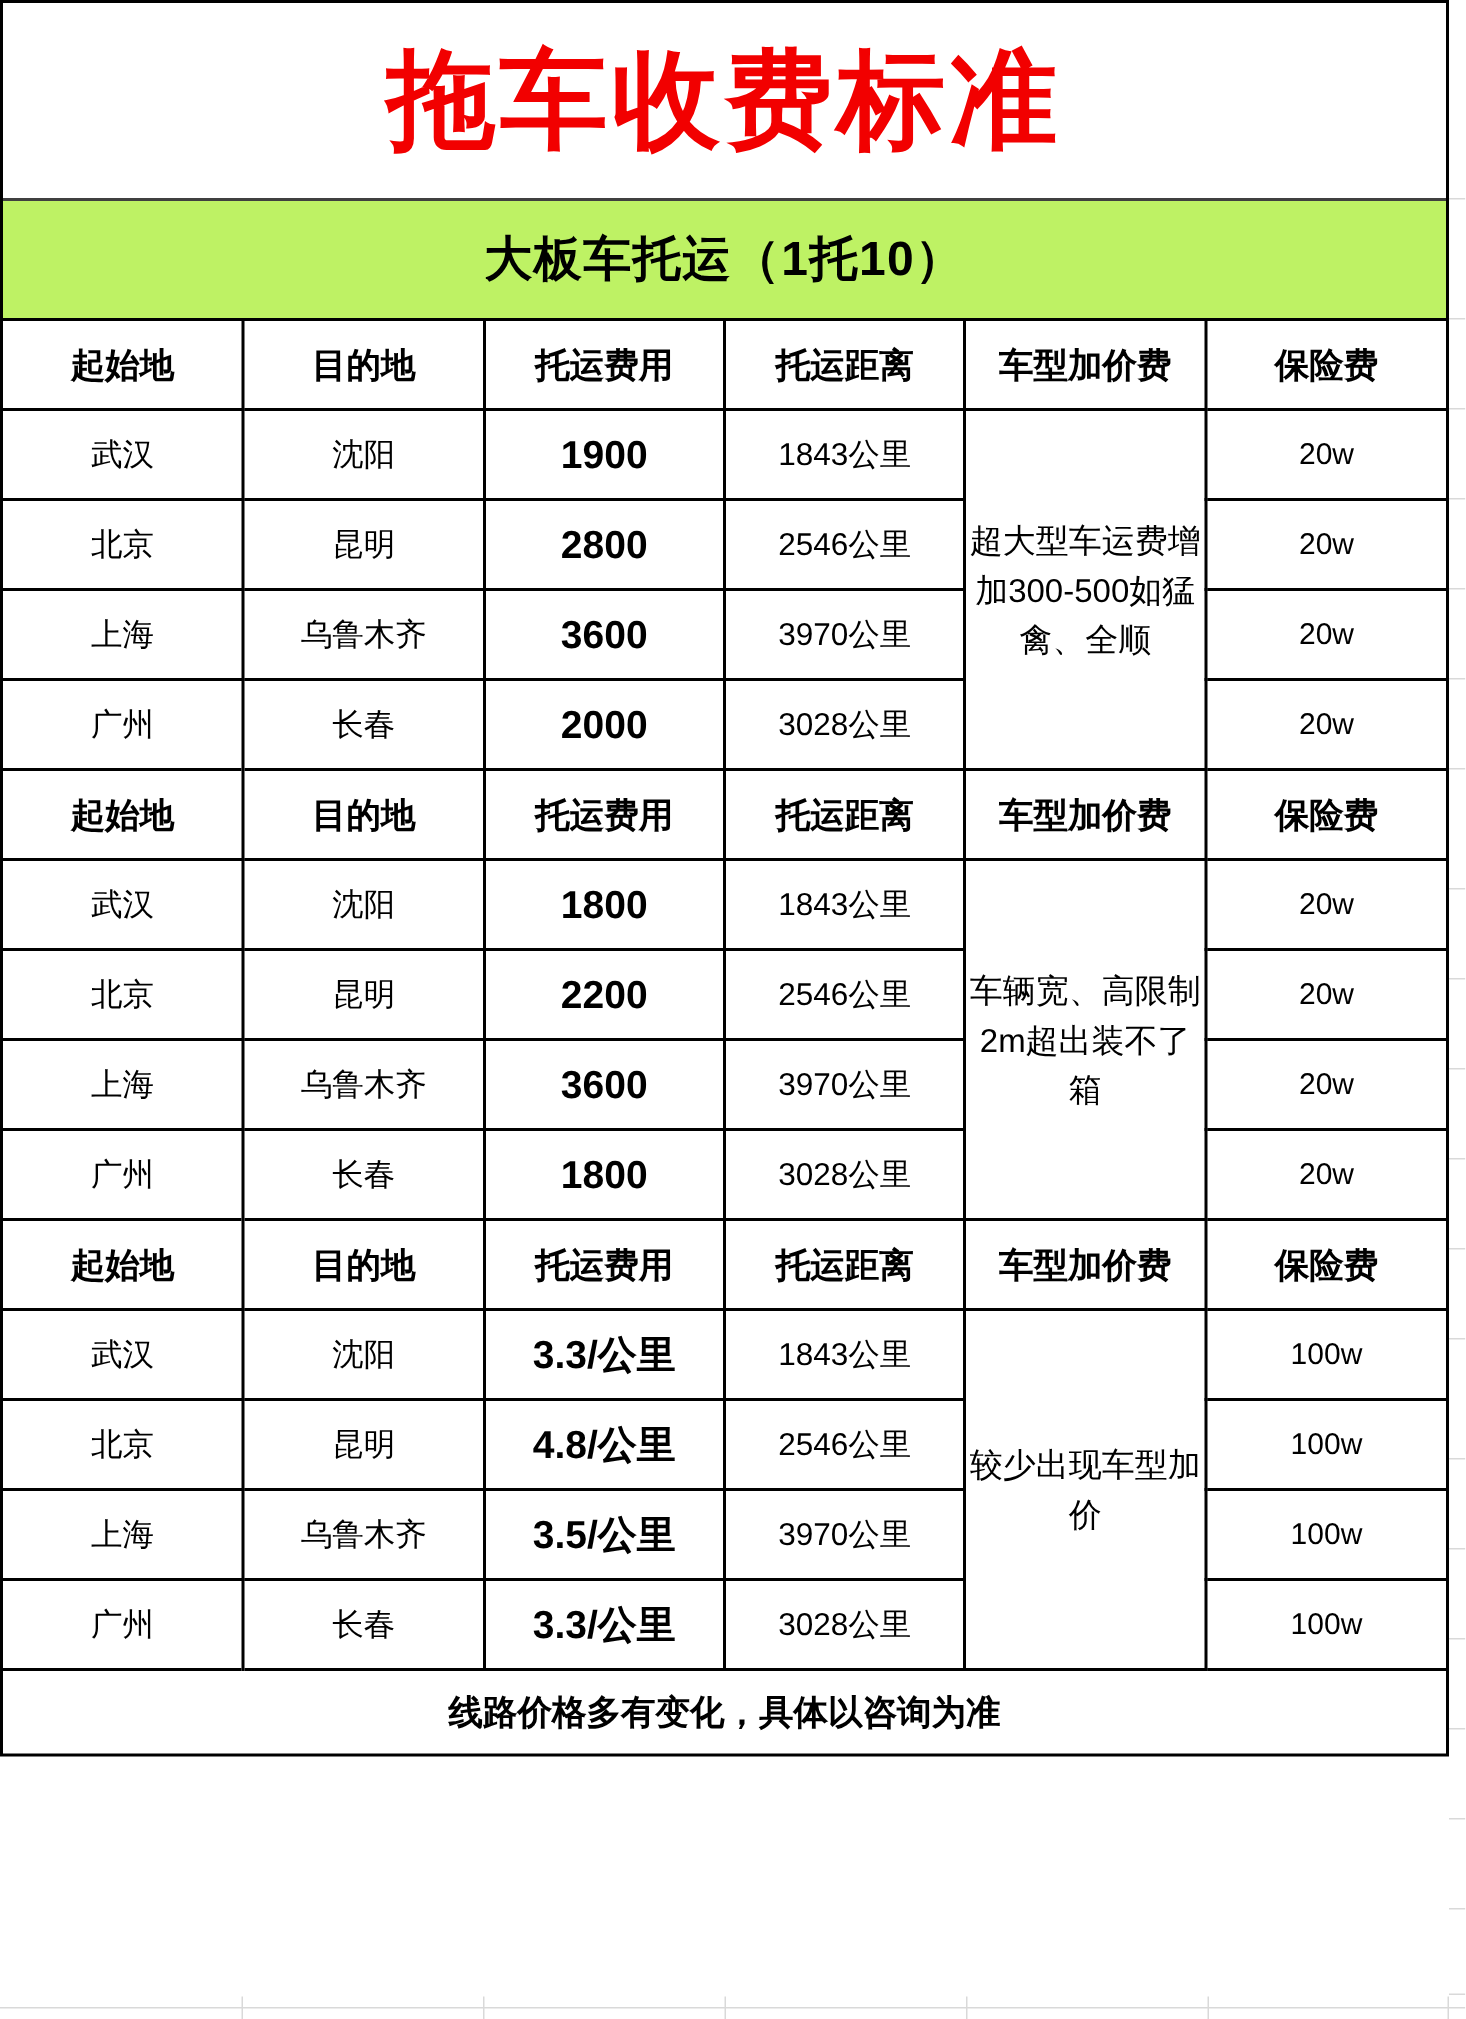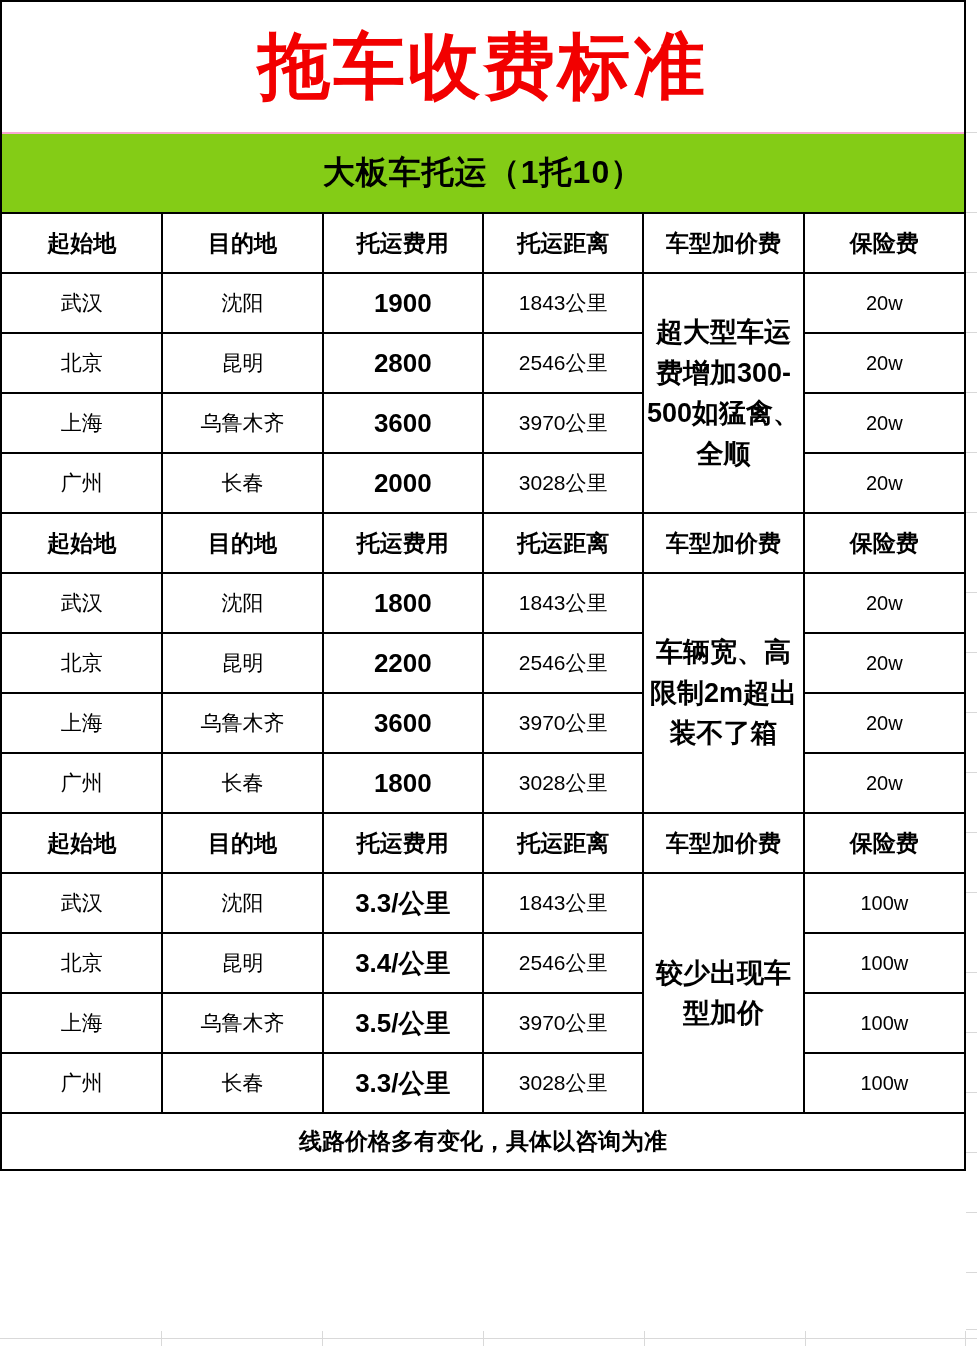--- a/index.html
+++ b/index.html
@@ -20,33 +20,33 @@
     position: absolute;
     left: 0;
     top: 0;
     width: 966px;
     border: 2px solid #000000;
     box-sizing: border-box;
     background: #ffffff;
   }
   .title {
     height: 130px;
-    border-bottom: 2px solid #f9a8d4;
+    border-bottom: 2px solid #404040;
     display: flex;
     align-items: center;
     justify-content: center;
     font-size: 72px;
     font-weight: 900;
     letter-spacing: 3px;
     color: #f20000;
   }
   .band {
     height: 78px;
     border-bottom: 2px solid #000000;
-    background: #84cc16;
+    background: #bef264;
     display: flex;
     align-items: center;
     justify-content: center;
     font-size: 32px;
     font-weight: bold;
     letter-spacing: 1px;
   }
   table.price-table {
     width: 100%;
     border-collapse: collapse;
@@ -70,22 +70,22 @@
   table.price-table tr:last-child td { border-bottom: 0; }
   table.price-table th {
     font-size: 23px;
     font-weight: bold;
   }
   td.cell-city { font-size: 21px; font-weight: normal; }
   td.cell-fee  { font-size: 26px; font-weight: bold; }
   td.cell-dist { font-size: 21px; font-weight: normal; }
   td.cell-ins  { font-size: 20px; font-weight: normal; }
   td.cell-note {
-    font-size: 27px;
-    font-weight: bold;
+    font-size: 22px;
+    font-weight: normal;
     line-height: 1.5;
     padding: 0 2px;
   }
   .footer {
     height: 55px;
     display: flex;
     align-items: center;
     justify-content: center;
     font-size: 23px;
     font-weight: bold;
@@ -244,21 +244,21 @@
           <td class="cell-city">武汉</td>
           <td class="cell-city">沈阳</td>
           <td class="cell-fee">3.3/公里</td>
           <td class="cell-dist">1843公里</td>
           <td class="cell-note" rowspan="4">较少出现车型加价</td>
           <td class="cell-ins">100w</td>
         </tr>
         <tr>
           <td class="cell-city">北京</td>
           <td class="cell-city">昆明</td>
-          <td class="cell-fee">3.4/公里</td>
+          <td class="cell-fee">4.8/公里</td>
           <td class="cell-dist">2546公里</td>
           <td class="cell-ins">100w</td>
         </tr>
         <tr>
           <td class="cell-city">上海</td>
           <td class="cell-city">乌鲁木齐</td>
           <td class="cell-fee">3.5/公里</td>
           <td class="cell-dist">3970公里</td>
           <td class="cell-ins">100w</td>
         </tr>

